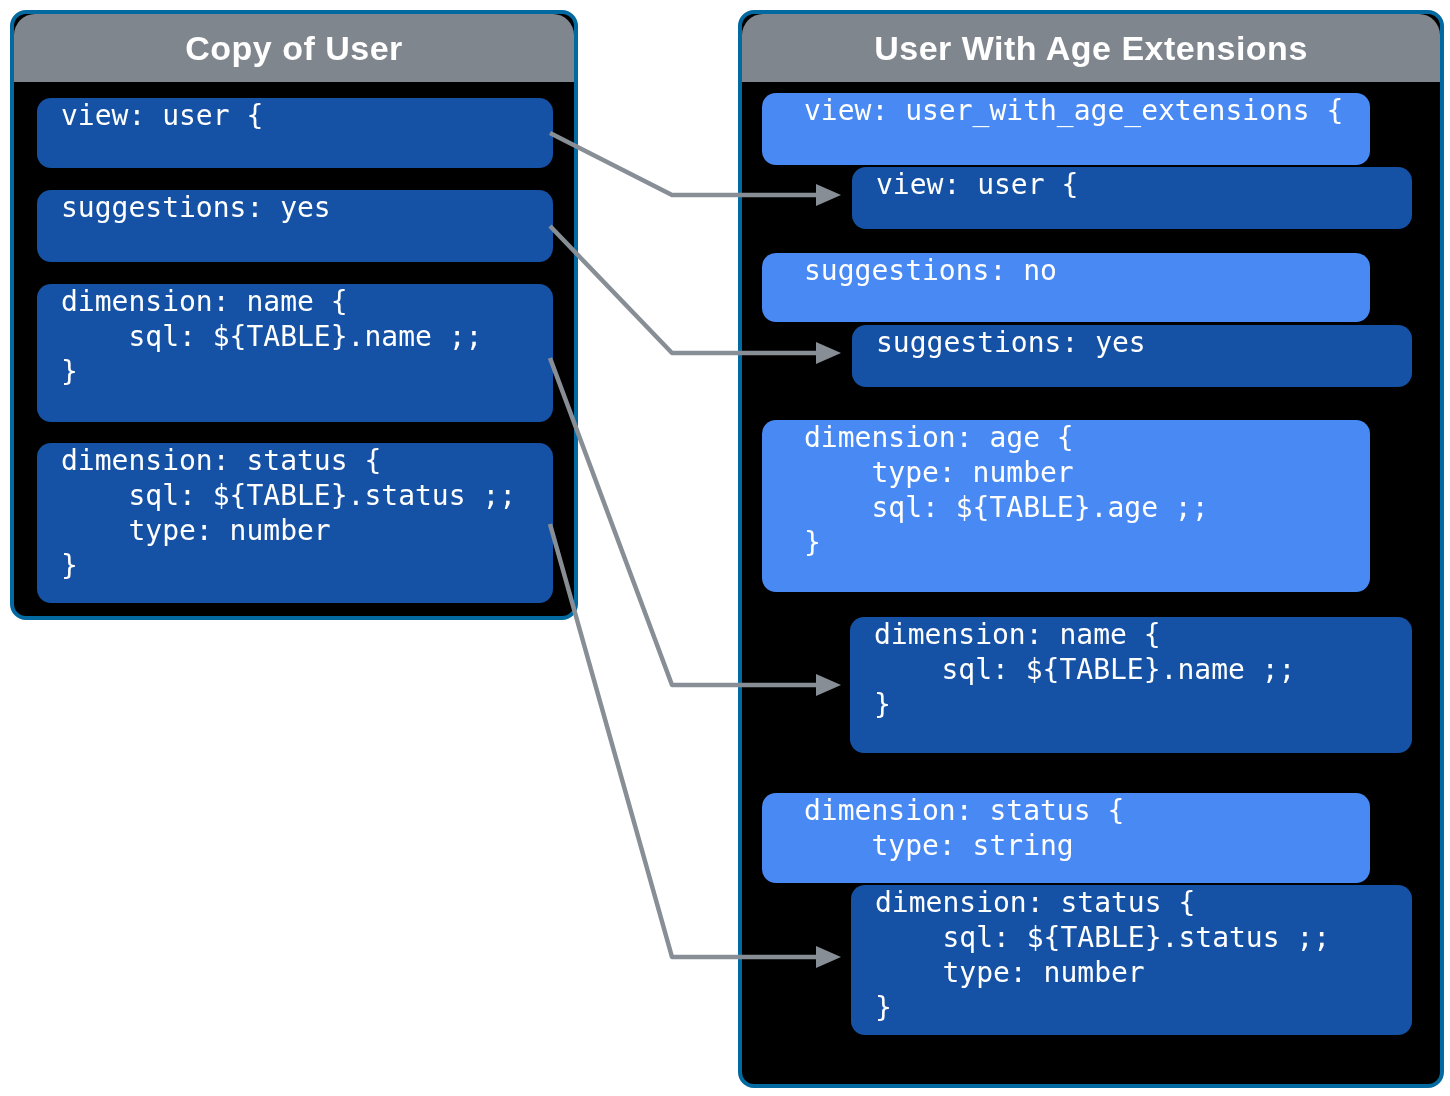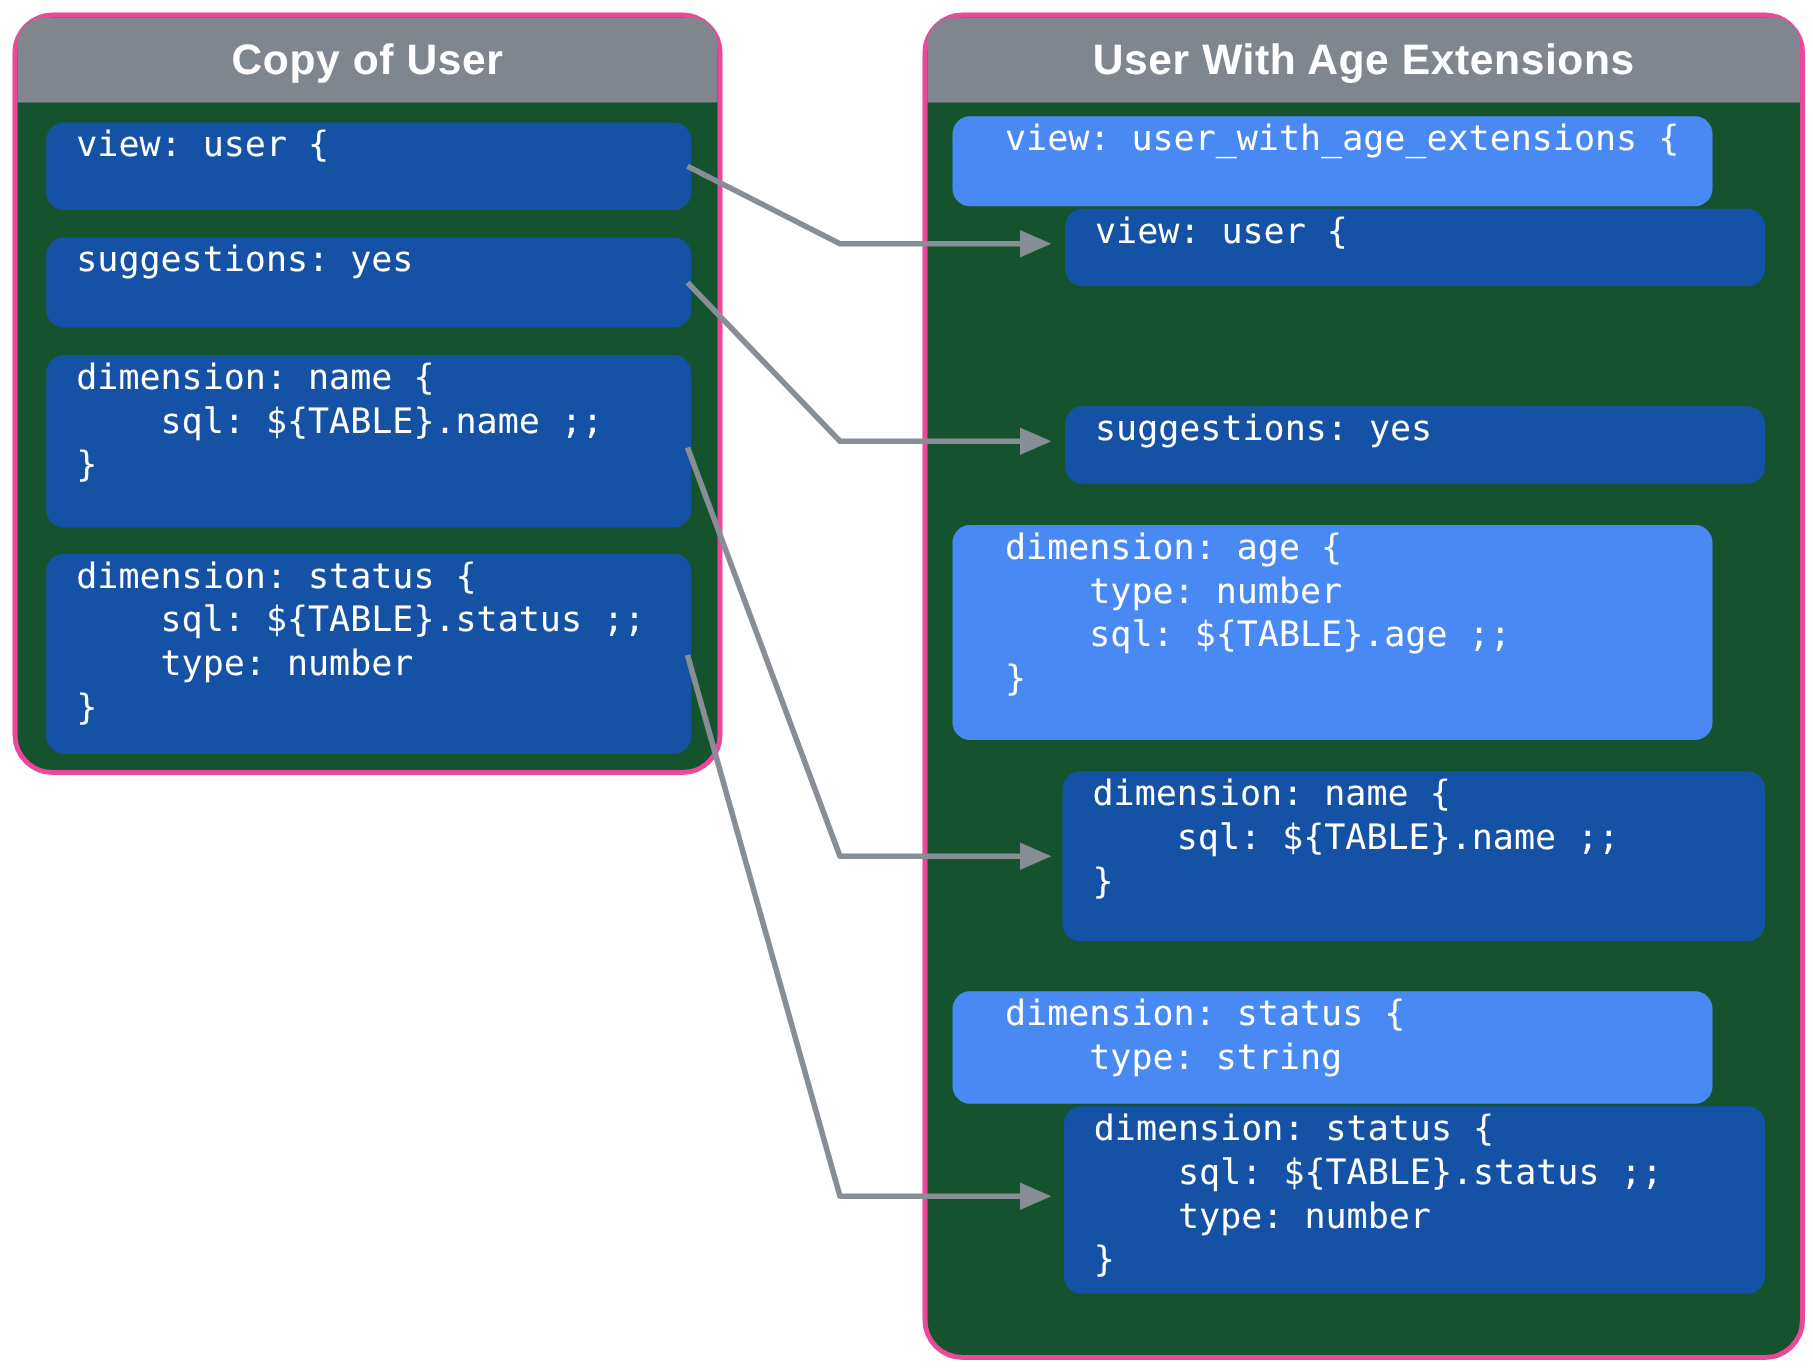--- a/index.html
+++ b/index.html
@@ -9,23 +9,23 @@
   .stage {
     position: relative;
     width: 1450px;
     height: 1096px;
     background: #ffffff;
     overflow: hidden;
   }
 
   .panel {
     position: absolute;
-    background: #14532d;
-    border: 4px solid #ec4899;
-    border-radius: 32px;
+    background: #000000;
+    border: 4px solid #0369a1;
+    border-radius: 16px;
   }
 
   .panel-header {
     position: absolute;
     left: 0; top: 0; right: 0;
     background: #80868E;
     border-radius: 21px 21px 0 0;
     height: 68px;
     display: flex;
     align-items: center;
@@ -106,20 +106,23 @@
       <span>User With Age Extensions</span>
     </header>
 
     <div class="code-box light" style="left:20px; top:79px; width:608px; height:72px; padding-left:42px;">
       <div class="code">view: user_with_age_extensions {</div>
     </div>
     <div class="code-box dark" style="left:110px; top:153px; width:560px; height:62px; padding-left:24px;">
       <div class="code">view: user {</div>
     </div>
 
+    <div class="code-box light" style="left:20px; top:239px; width:608px; height:69px; padding-left:42px;">
+      <div class="code">suggestions: no</div>
+    </div>
     <div class="code-box dark" style="left:110px; top:311px; width:560px; height:62px; padding-left:24px;">
       <div class="code">suggestions: yes</div>
     </div>
 
     <div class="code-box light" style="left:20px; top:406px; width:608px; height:172px; padding-left:42px;">
       <div class="code">dimension: age {
     type: number
     sql: ${TABLE}.age ;;
 }</div>
     </div>

